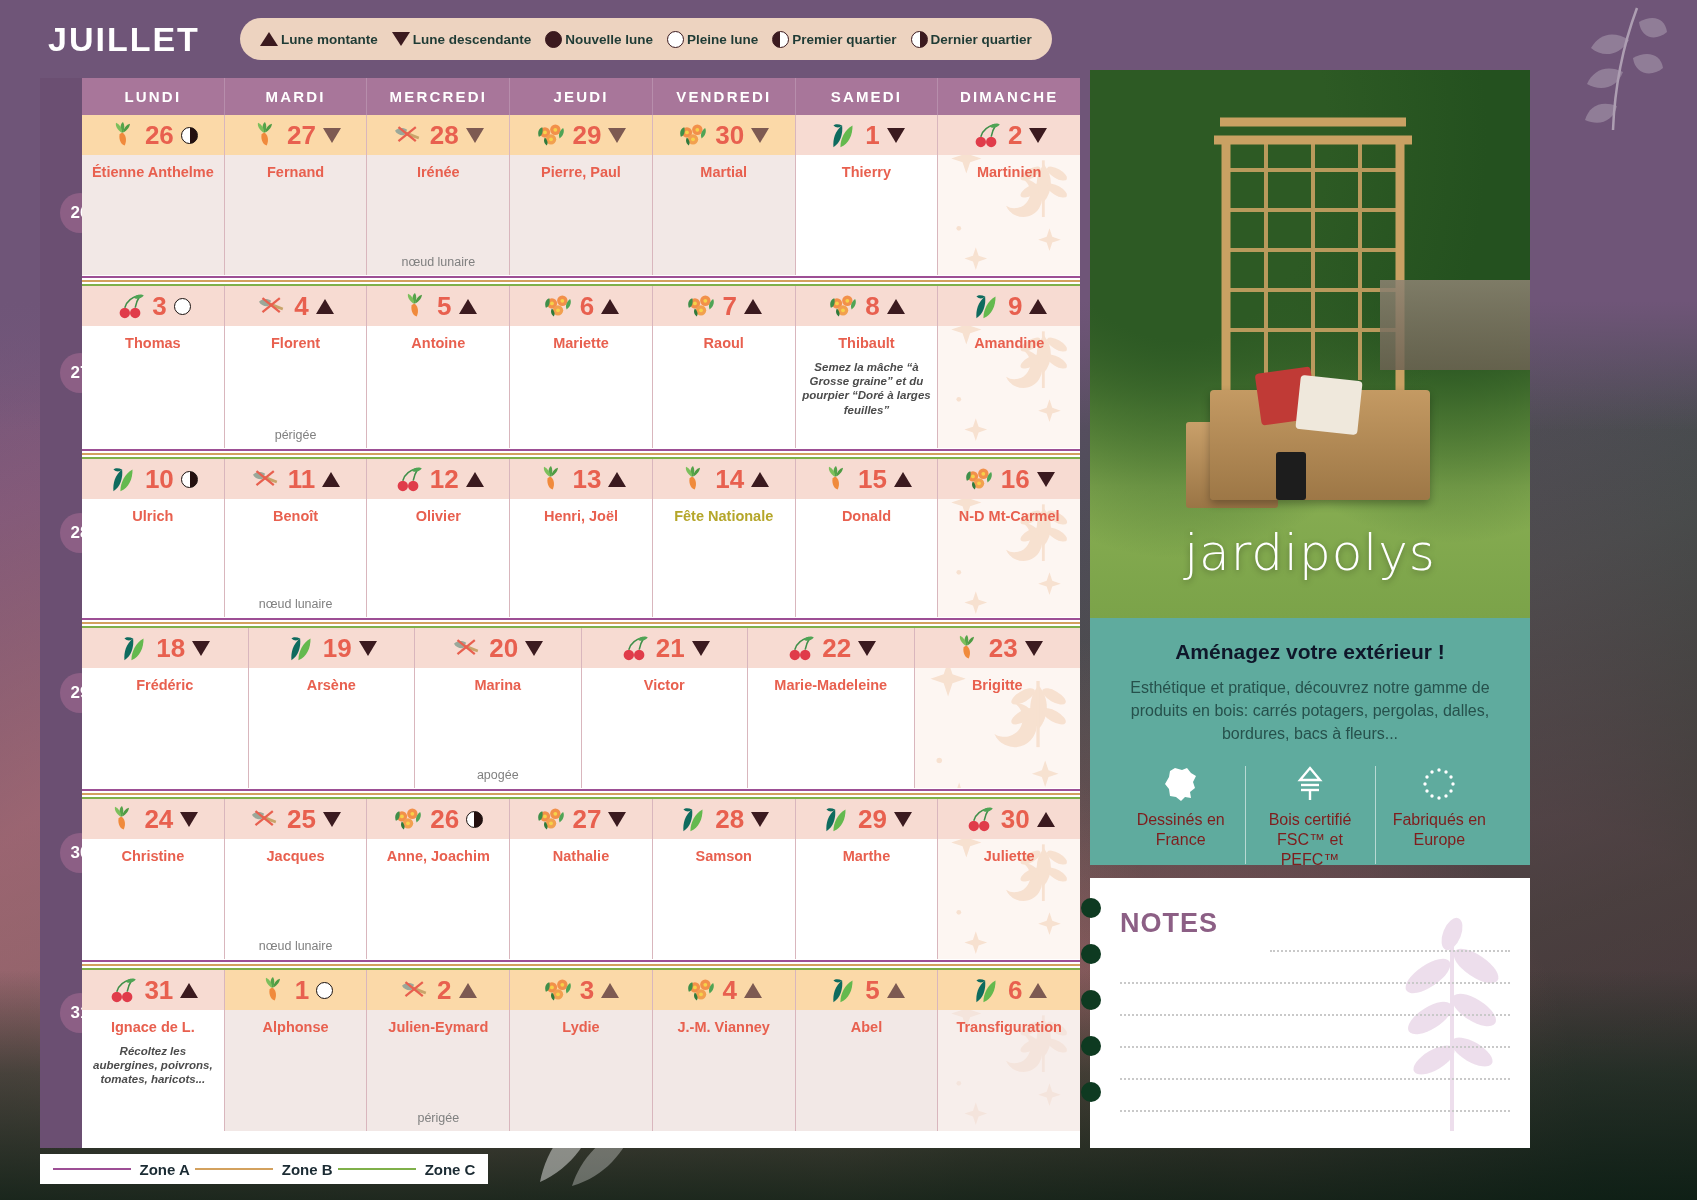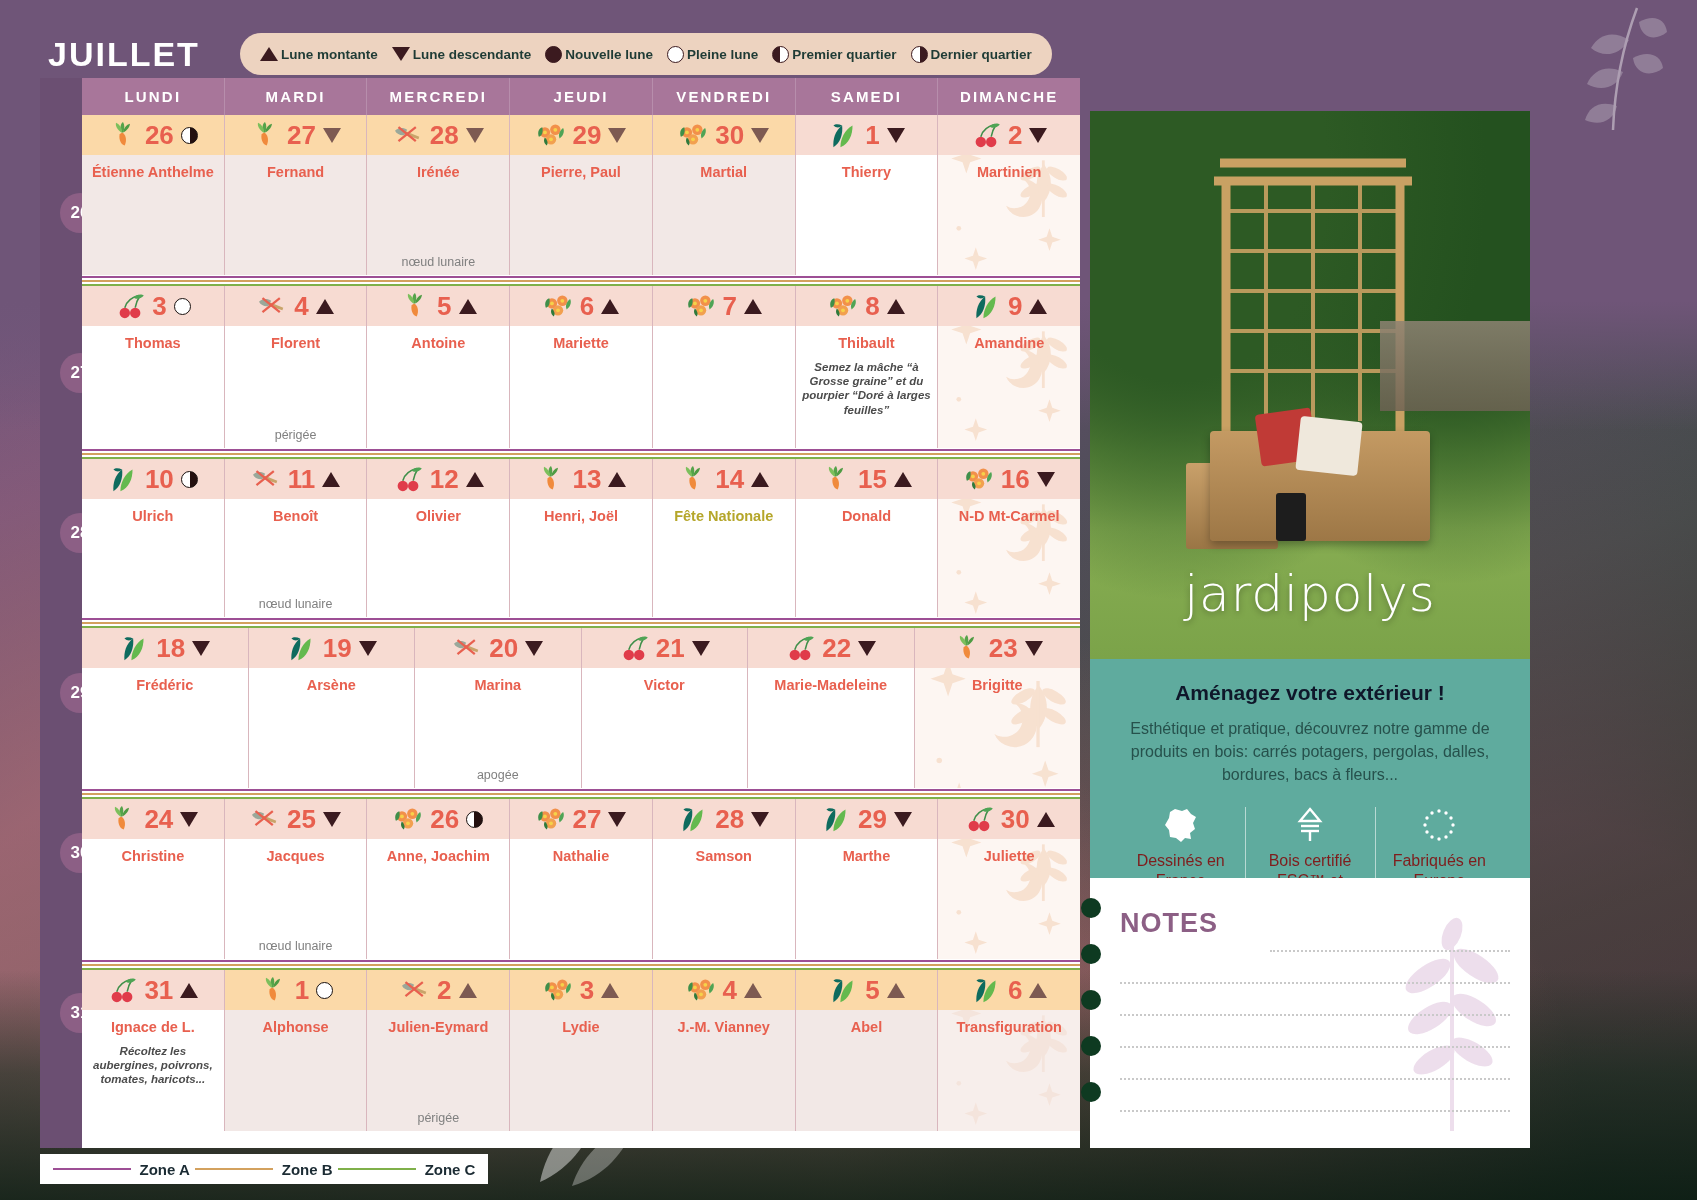--- a/index.html
+++ b/index.html
@@ -27,21 +27,21 @@
     position:absolute; left:0; top:0; right:0; height:430px;
     background:linear-gradient(180deg,#6f5578 0%,#6f5578 70%, rgba(111,85,120,0) 100%);
   }
   
   .deco-leaf{position:absolute; opacity:.5; pointer-events:none;}
   .deco-tr{ right:30px; top:0px; width:150px; height:190px;}
   .deco-br{ right:150px; bottom:60px; width:220px; height:260px; opacity:.35;}
   .deco-bl{ left:520px; bottom:10px; width:170px; height:100px; opacity:.55;}
 
   
-  .header{ position:absolute; left:0; top:15px; width:1080px; height:78px;
+  .header{ position:absolute; left:0; top:0; width:1080px; height:78px;
            display:flex; align-items:center; }
   .month-title{
     color:#ffffff; font-size:34px; font-weight:bold; letter-spacing:2px;
     margin-left:48px; font-family:"Liberation Sans", sans-serif;
   }
   .legend{
     margin-left:40px; background:#edd3c0; border-radius:22px;
     height:42px; display:flex; align-items:center; gap:14px;
     padding:0 20px; white-space:nowrap;
   }
@@ -145,21 +145,21 @@
     background:#ffffff; display:flex; align-items:center; justify-content:space-around;
     padding:0 10px;
   }
   .zli{ display:flex; align-items:center; gap:9px; }
   .zli .line{ width:78px; height:2.4px; display:block; }
   .zli span.lbl{ color:#1b2b33; font-size:15px; font-weight:bold; }
 
   
   .ad{
     position:absolute; left:1090px; top:70px; width:440px; height:795px;
-    background:#5fab9e; overflow:hidden;margin-top:41px;
+    background:#5fab9e; overflow:hidden;
   }
   .ad-photo{ position:relative; height:548px; overflow:hidden;
     background:
       radial-gradient(ellipse at 20% 12%, #2d5a24 0 30%, rgba(45,90,36,0) 62%),
       radial-gradient(ellipse at 82% 10%, #24511f 0 28%, rgba(36,81,31,0) 60%),
       linear-gradient(180deg,#27521f 0%,#2f5d26 26%,#436b2d 45%,#6f9a44 62%,#87ad52 76%,#7ba349 100%);
   }
   .ad-pergola{
     position:absolute; left:118px; top:30px; width:210px; height:330px;
   }
@@ -508,20 +508,23 @@
                 <circle cx="17" cy="20" r="6" fill="#f2a04f"></circle>
                 <circle cx="10" cy="12" r="2.2" fill="#f6d24a"></circle>
                 <circle cx="22" cy="9" r="2.2" fill="#f6d24a"></circle>
                 <circle cx="17" cy="20" r="2.2" fill="#f6d24a"></circle>
                 <path d="M3 17 C1 12 3 7 7 6 C8 11 7 16 3 17Z" fill="#3f8f4a"></path>
                 <path d="M27 19 C31 16 33 11 31 7 C27 10 25 15 27 19Z" fill="#4fa455"></path>
                 <path d="M12 27 C9 25 8 21 10 18 C13 21 14 25 12 27Z" fill="#2f7a3c"></path>
               </svg>
               <span class="daynum">7</span>
               <div class="ph-tri-up"></div>
+            </div>
+            <div class="body">
+              <div class="saintname">Raoul</div>
             </div>
           </div>
           <div class="cell inmonth">
             <div class="daybar">
               <svg viewBox="0 0 34 30" class="veg-icon">
                 <circle cx="10" cy="12" r="6" fill="#f2904a"></circle>
                 <circle cx="22" cy="9" r="6" fill="#f2904a"></circle>
                 <circle cx="17" cy="20" r="6" fill="#f2a04f"></circle>
                 <circle cx="10" cy="12" r="2.2" fill="#f6d24a"></circle>
                 <circle cx="22" cy="9" r="2.2" fill="#f6d24a"></circle>

